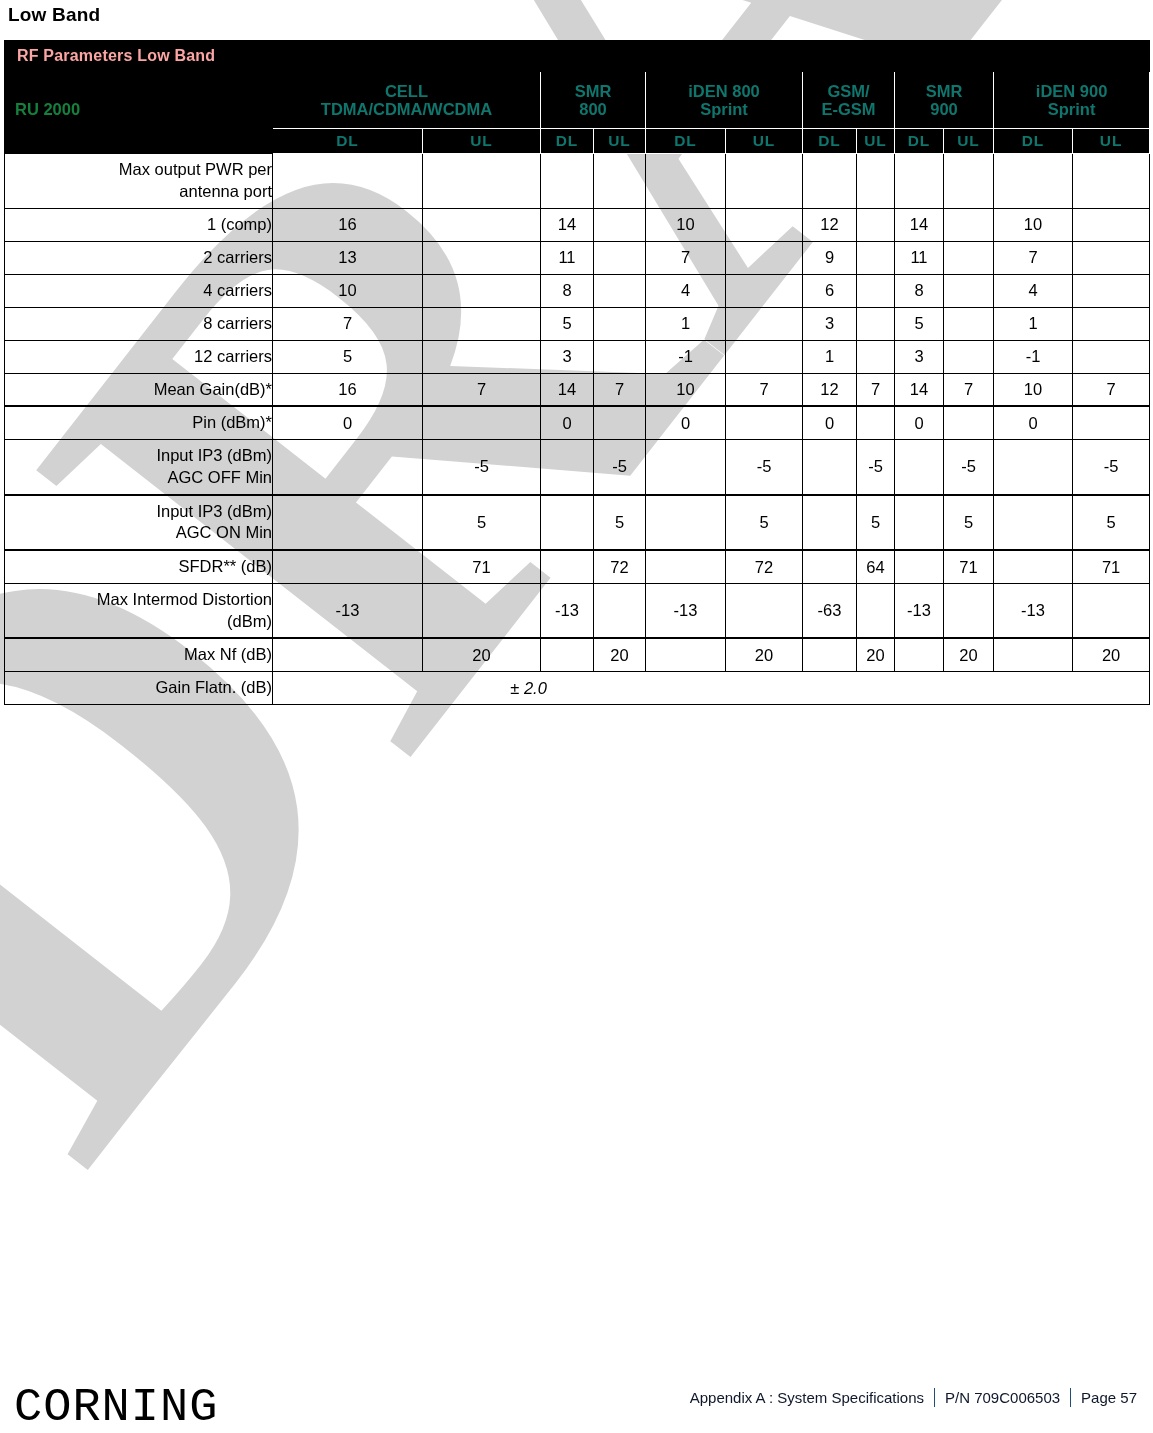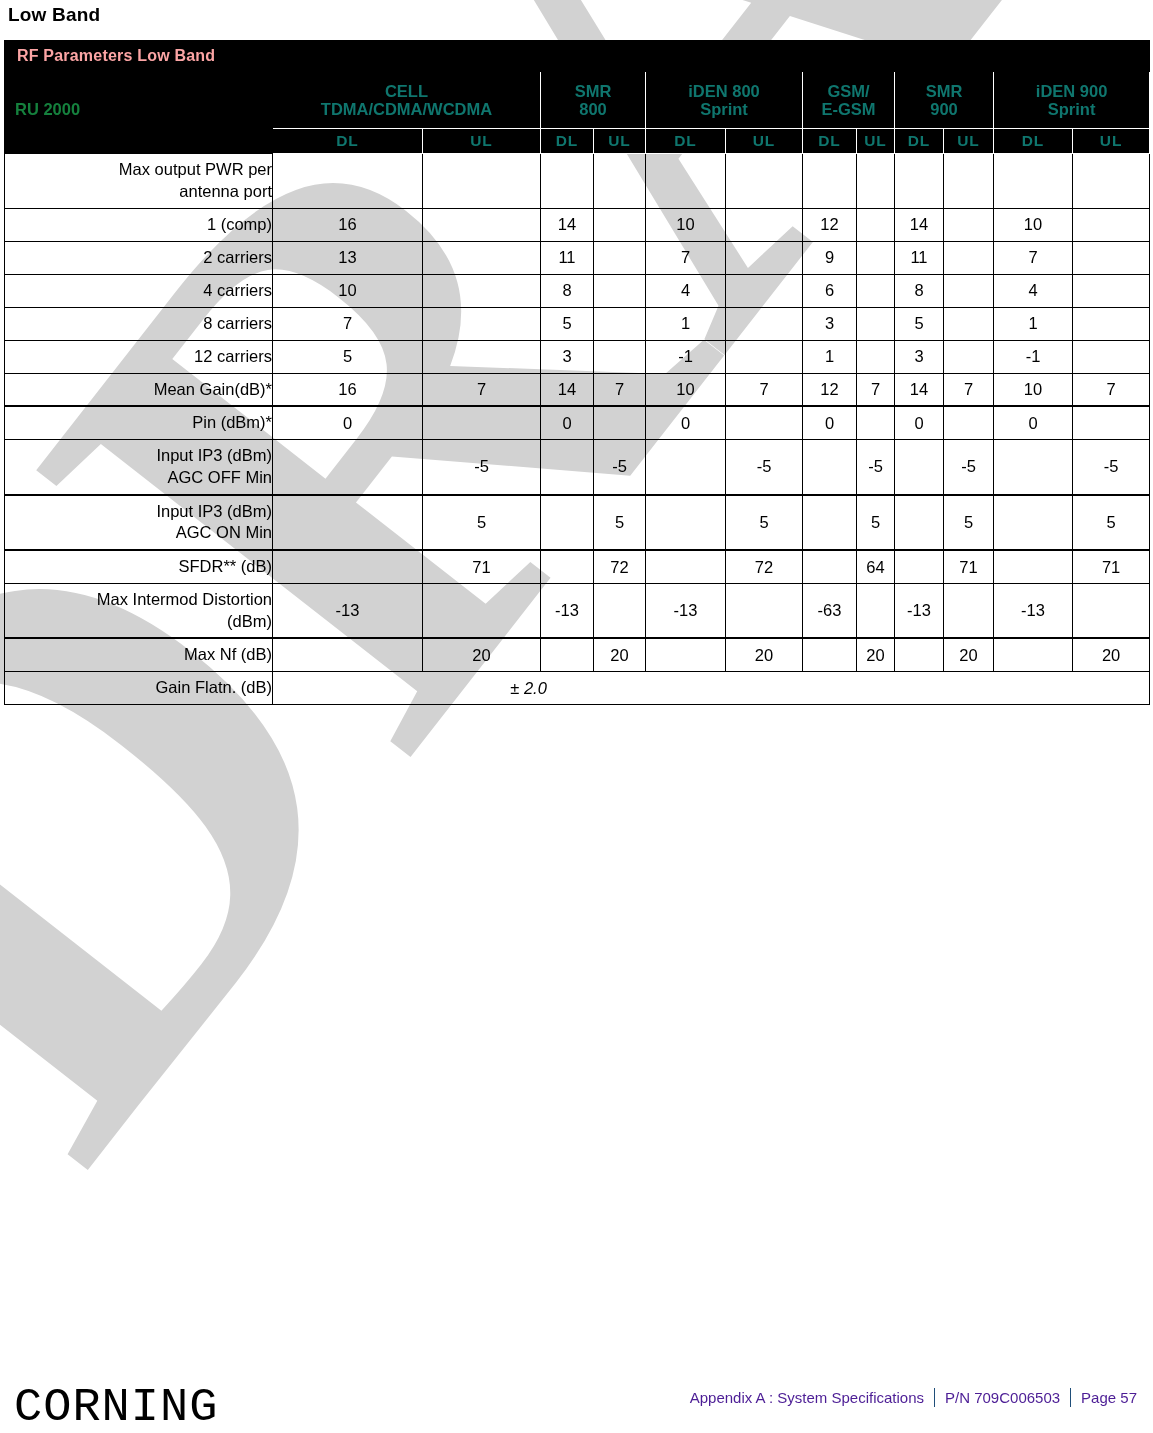--- a/index.html
+++ b/index.html
@@ -102,21 +102,21 @@
     font-size:47px;
     letter-spacing:1px;
     color:#000;
     line-height:1;
   }
   .footmeta{
     position:absolute;
     right:6px; bottom:26px;
     display:flex;
     align-items:center;
-    color:#4c1d95;
+    color:#0f172a;
     font-size:15px;
   }
   .footmeta .seg{ padding:0 10px; white-space:nowrap; }
   .footmeta .divider{
     width:1px; height:19px; background:#1f4e79;
   }
 </style>
 </head>
 <body>
 

